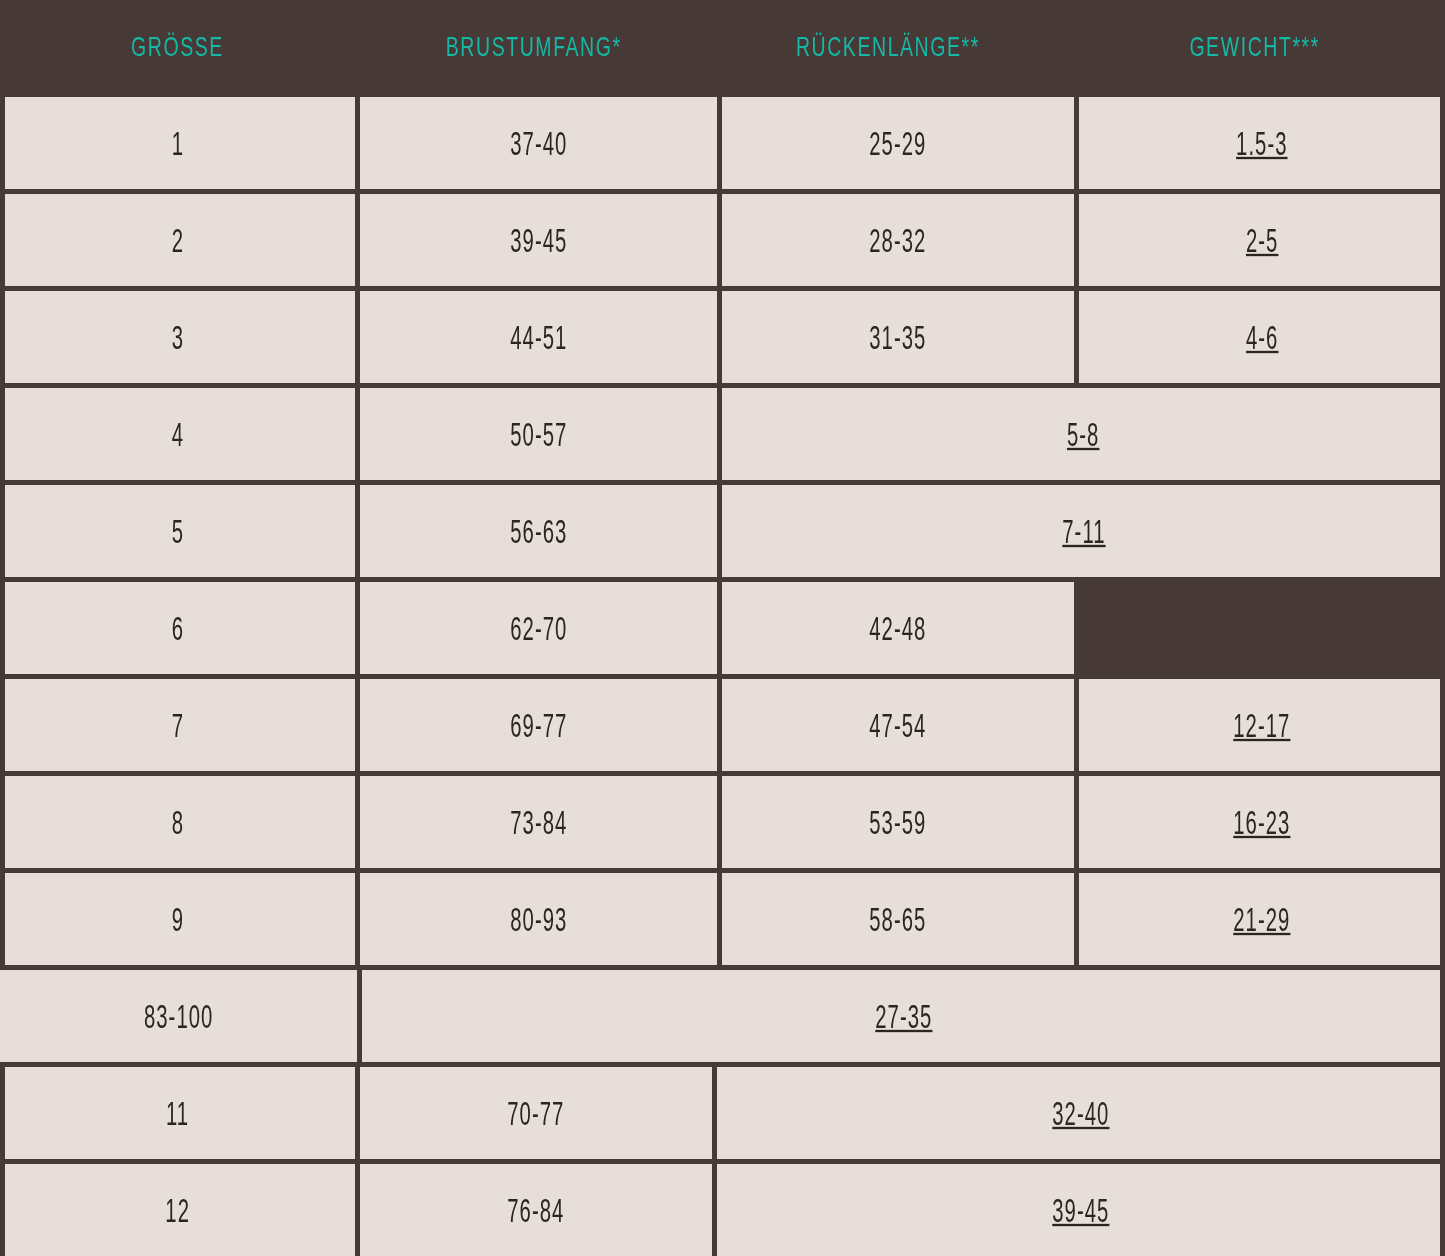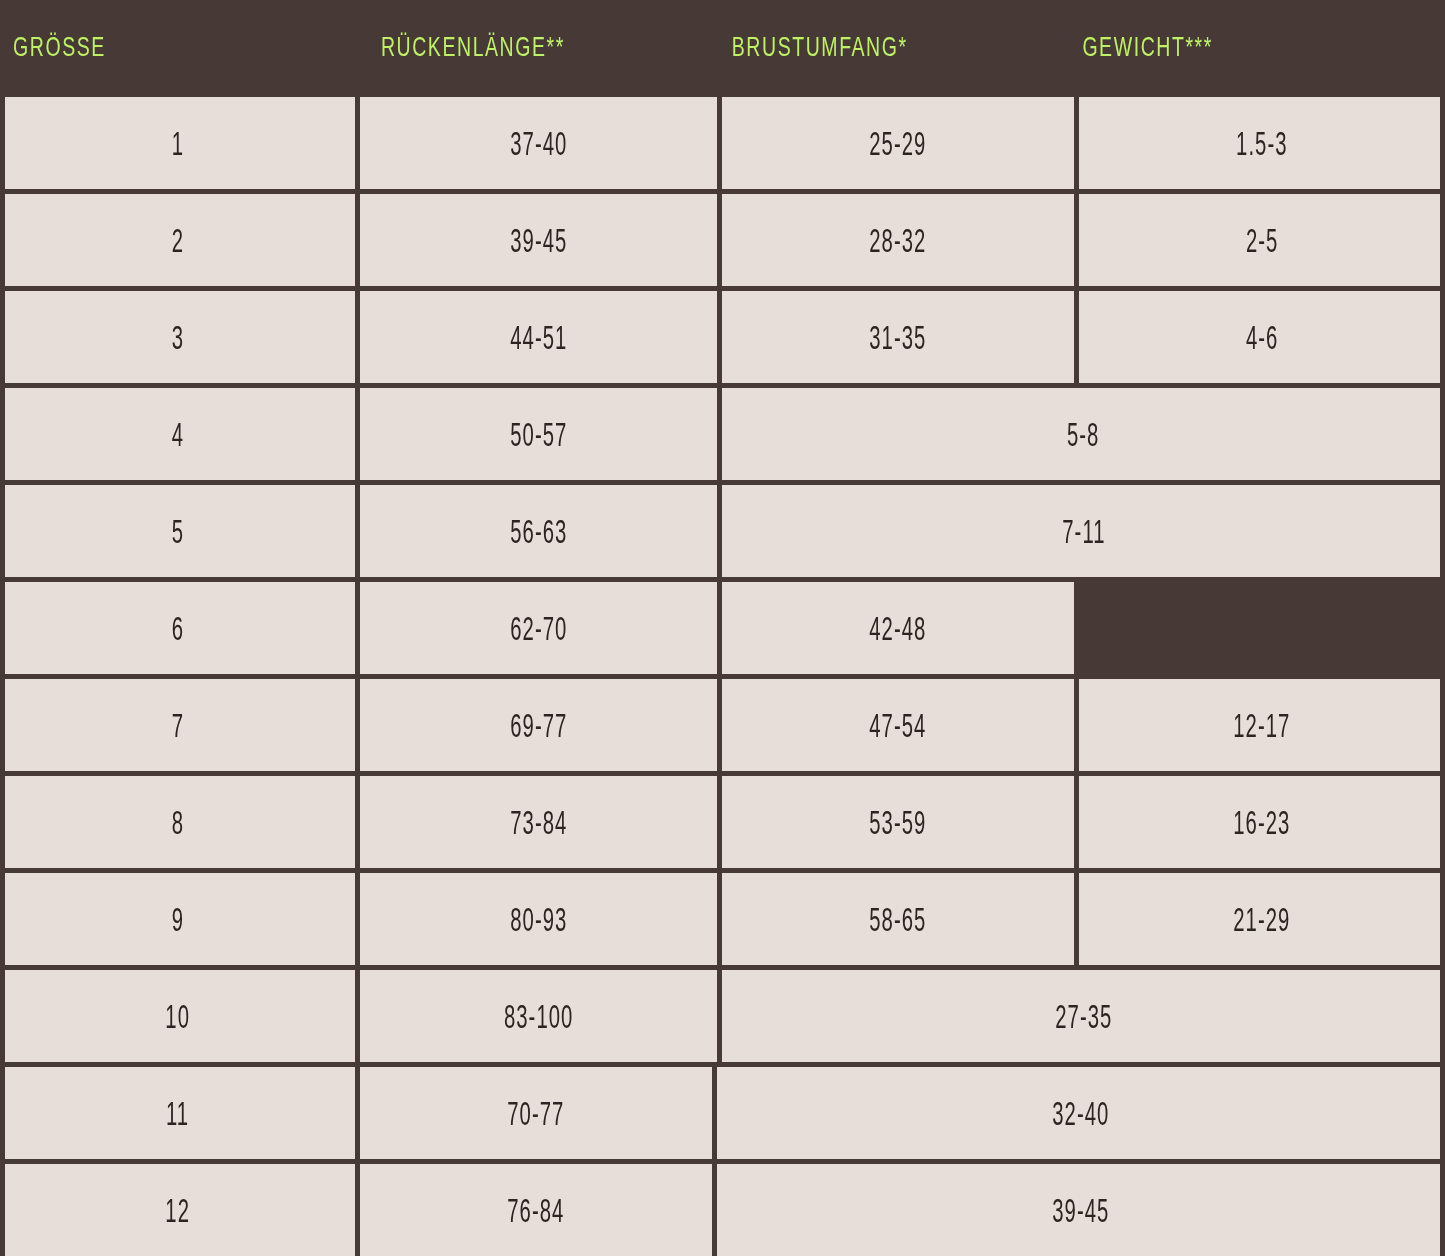--- a/index.html
+++ b/index.html
@@ -26,22 +26,23 @@
   
   .table-header {
     flex: 0 0 97px;
     display: flex;
     background: #473A36;
     align-items: center;
   }
   .header-cell {
     display: flex;
     align-items: center;
+    justify-content: center;
     height: 100%;
-    color: #bef264;
+    color: #14b8a6;
     letter-spacing: 2.0px;
     white-space: nowrap;
     padding-bottom: 4px;
     box-sizing: border-box;
   }
   .header-cell .htxt {
     font-family: "Liberation Sans", sans-serif;
     font-size: 25px;
     font-weight: 400;
     font-stretch: condensed;
@@ -90,37 +91,37 @@
   }
 
   
   .col-0 { flex: 0 0 355px; }
   .col-1 { flex: 0 0 357px; }
   .col-2 { flex: 0 0 352px; }
   .col-3 { flex: 1 1 auto; }
 
   
   .edge-left  { box-shadow: inset 5px 0 0 0 #473A36; }
-  .edge-right { box-shadow: inset -5px 0 0 0 #473A36; }
+  .edge-right { box-shadow: inset -5px 0 0 0 #473A36; text-decoration: underline; }
 </style>
 </head>
 <body>
 
 <div class="size-table">
 
   <div class="table-header">
     <div class="header-cell col-0">
       <span class="htxt">Grösse</span>
     </div>
+    <div class="header-cell col-1">
+      <span class="htxt">Brustumfang*</span>
+    </div>
     <div class="header-cell col-2">
       <span class="htxt">Rückenlänge**</span>
     </div>
-    <div class="header-cell col-1">
-      <span class="htxt">Brustumfang*</span>
-    </div>
     <div class="header-cell col-3">
       <span class="htxt">Gewicht***</span>
     </div>
   </div>
 
   <div class="table-body" id="table-body">
       <div class="table-row">
         <div class="cell col-0 edge-left">
           <span class="ctxt">1</span>
         </div>
@@ -231,23 +232,20 @@
           <span class="ctxt">80-93</span>
         </div>
         <div class="cell col-2">
           <span class="ctxt">58-65</span>
         </div>
         <div class="cell col-3 edge-right">
           <span class="ctxt">21-29</span>
         </div>
       </div>
       <div class="table-row">
-        <div class="cell col-0 edge-left">
-          <span class="ctxt">10</span>
-        </div>
         <div class="cell col-1">
           <span class="ctxt">83-100</span>
         </div>
         <div class="cell col-3 edge-right">
           <span class="ctxt">27-35</span>
         </div>
       </div>
       <div class="table-row">
         <div class="cell col-0 edge-left">
           <span class="ctxt">11</span>

